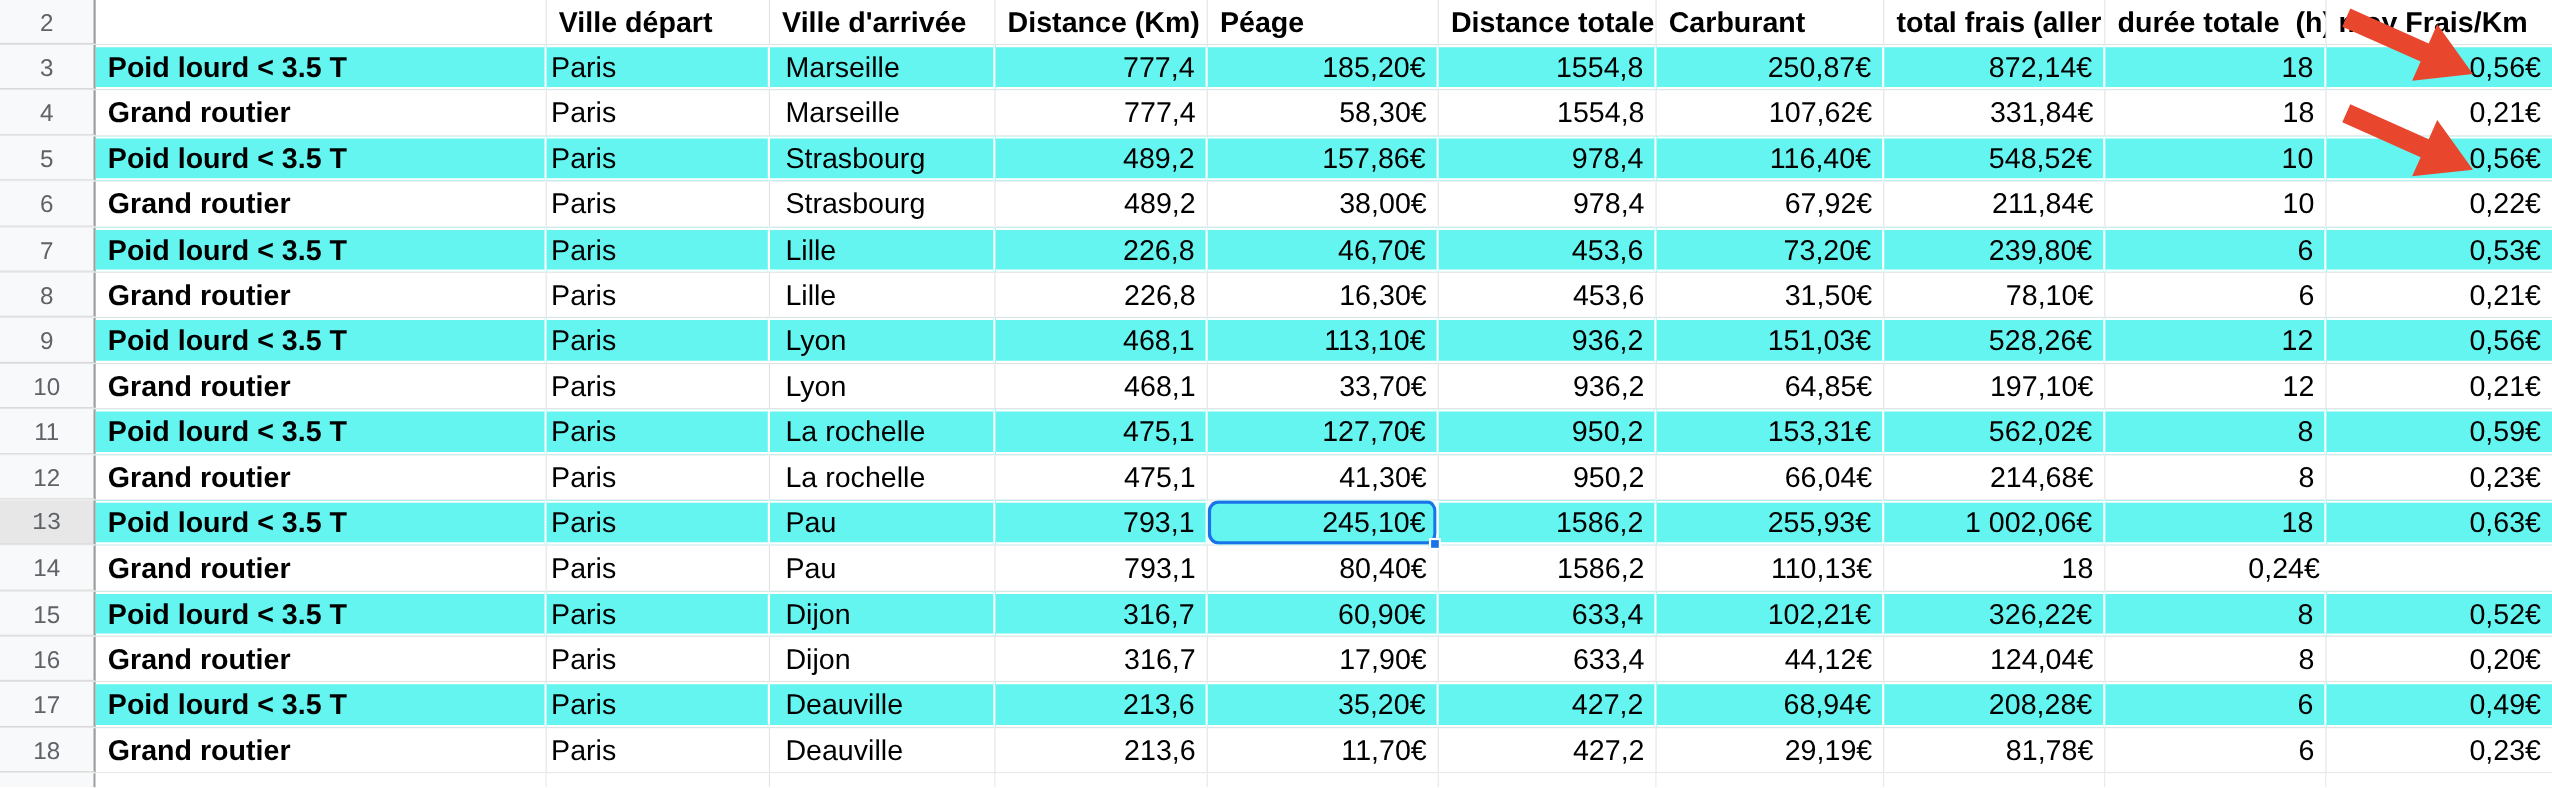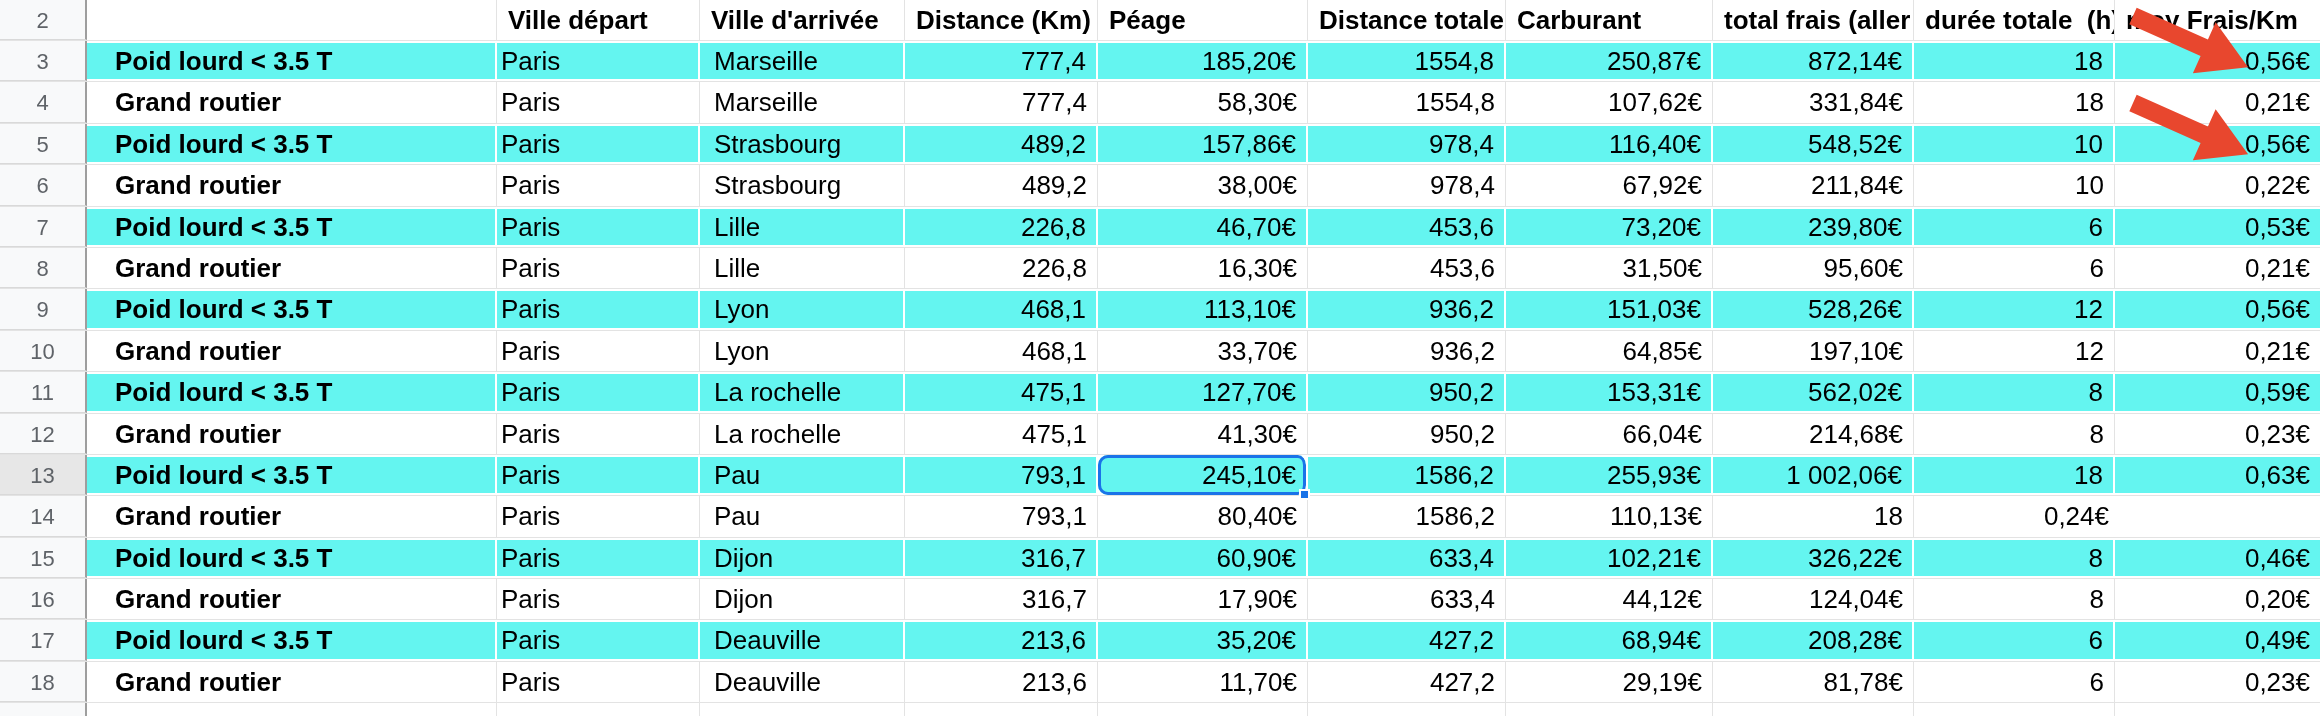--- a/index.html
+++ b/index.html
@@ -19,22 +19,22 @@
     font-size:26px;line-height:40px;
     color:#000;white-space:pre;overflow:hidden;
     border-right:1px solid #e3e3e3;
     flex:0 0 auto;
   }
   
   .rowhdr{flex:0 0 87px;width:87px;box-sizing:border-box;background:#f8f9fa;
     color:#5f6368;font-size:22px;line-height:41px;text-align:center;
     border-right:2px solid #9e9e9e;border-bottom:1px solid #d9d9d9;
     font-weight:normal;height:100%;}
-  .rowhdr.active{background:#e7e7e7;}
-  .col-a{width:410px;font-weight:bold;padding-left:28px;}
+  .rowhdr.active{background:#e7e7e7;font-family:Liberation Mono, monospace;}
+  .col-a{width:410px;font-weight:bold;padding-left:11px;}
   .col-b{width:203px;padding-left:4px;}
   .col-c{width:205px;padding-left:14px;}
   .col-d{width:193px;}
   .col-e{width:210px;}
   .col-f{width:198px;}
   .col-g{width:207px;}
   .col-h{width:201px;}
   .col-i{width:201px;}
   .col-j{width:205px;border-right:none;}
   .num{text-align:right;padding-right:10px;}
@@ -145,21 +145,21 @@
     </div>
     <div class="row">
       <div class="rowhdr">8</div>
       <div class="cell col-a">Grand routier</div>
       <div class="cell col-b">Paris</div>
       <div class="cell col-c">Lille</div>
       <div class="cell col-d num">226,8</div>
       <div class="cell col-e num">16,30€</div>
       <div class="cell col-f num">453,6</div>
       <div class="cell col-g num">31,50€</div>
-      <div class="cell col-h num">95,60€</div>
+      <div class="cell col-h num">78,10€</div>
       <div class="cell col-i num">6</div>
       <div class="cell col-j num">0,21€</div>
     </div>
     <div class="row cyan">
       <div class="rowhdr">9</div>
       <div class="cell col-a">Poid lourd &lt; 3.5 T</div>
       <div class="cell col-b">Paris</div>
       <div class="cell col-c">Lyon</div>
       <div class="cell col-d num">468,1</div>
       <div class="cell col-e num">113,10€</div>
@@ -237,21 +237,21 @@
       <div class="rowhdr">15</div>
       <div class="cell col-a">Poid lourd &lt; 3.5 T</div>
       <div class="cell col-b">Paris</div>
       <div class="cell col-c">Dijon</div>
       <div class="cell col-d num">316,7</div>
       <div class="cell col-e num">60,90€</div>
       <div class="cell col-f num">633,4</div>
       <div class="cell col-g num">102,21€</div>
       <div class="cell col-h num">326,22€</div>
       <div class="cell col-i num">8</div>
-      <div class="cell col-j num">0,46€</div>
+      <div class="cell col-j num">0,52€</div>
     </div>
     <div class="row">
       <div class="rowhdr">16</div>
       <div class="cell col-a">Grand routier</div>
       <div class="cell col-b">Paris</div>
       <div class="cell col-c">Dijon</div>
       <div class="cell col-d num">316,7</div>
       <div class="cell col-e num">17,90€</div>
       <div class="cell col-f num">633,4</div>
       <div class="cell col-g num">44,12€</div>

